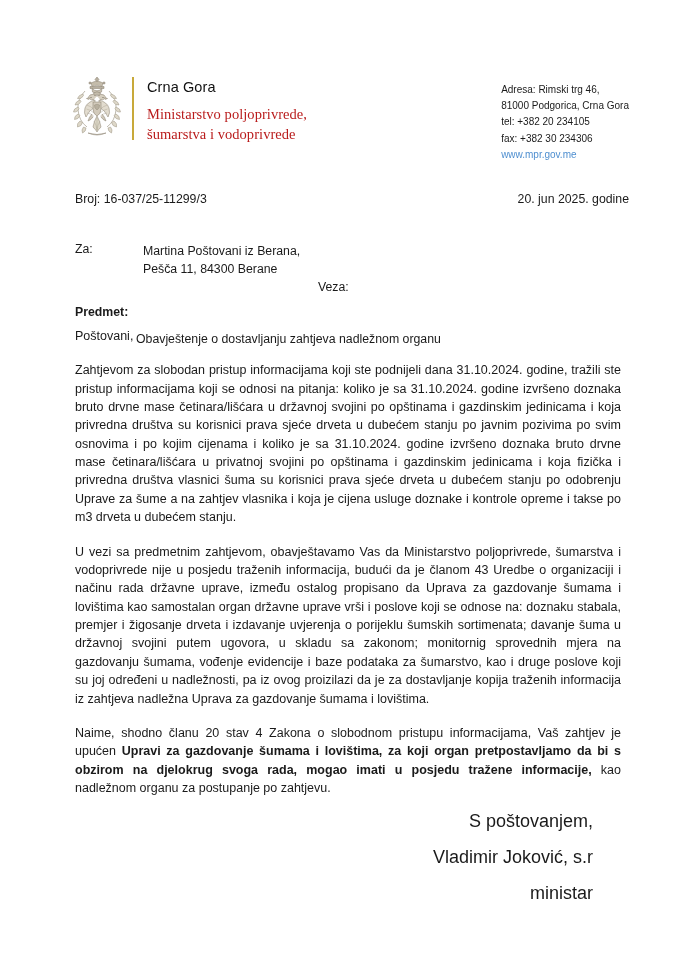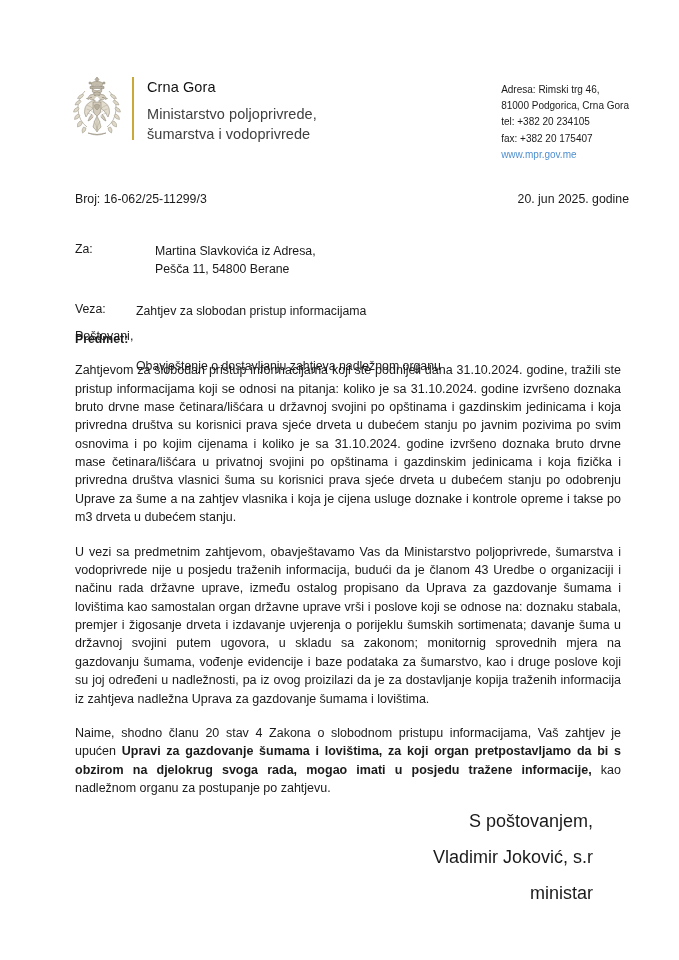--- a/index.html
+++ b/index.html
@@ -57,22 +57,23 @@
     line-height: 1.42;
   }
   .brand-country {
     font-size: 14.5px;
     color: #111111;
     letter-spacing: .1px;
     margin-bottom: 6px;
   }
   .brand-ministry {
     font-size: 14.5px;
-    color: #404040;
+    color: #b91c1c;
     letter-spacing: .05px;
+    font-family: Liberation Serif, serif;
   }
   .brand-ministry div { white-space: nowrap; }
 
   .contact {
     text-align: left;
     font-size: 10px;
     line-height: 1.62;
     color: #1a1a1a;
     padding-top: 8px;
   }
@@ -103,21 +104,21 @@
     display: flex;
     margin-bottom: 12px;
   }
   .field:last-child { margin-bottom: 0; }
   .field .lbl {
     flex: 0 0 68px;
   }
   .field .lbl.bold { font-weight: bold; }
   .field .val { flex: 1 1 auto; line-height: 1.48; }
   .field .val div { white-space: nowrap; }
-  .field.za { margin-bottom: 24px; gap: 12px; }
+  .field.za { margin-bottom: 2px; }
   .field.za .val { margin-left: 0px; }
   .field.veza { margin-bottom: 11px; justify-content: center; }
   .field.veza .val { margin-left: -7px; }
   .field.predmet .val { margin-left: -7px; margin-top: 25px; }
 
   
   .body-text {
     position: absolute;
     left: 75px;
     right: 58px;
@@ -220,43 +221,42 @@
           <div>Ministarstvo poljoprivrede,</div>
           <div>šumarstva i vodoprivrede</div>
         </div>
       </div>
     </div>
 
     <div class="contact">
       <div>Adresa: Rimski trg 46,</div>
       <div>81000 Podgorica, Crna Gora</div>
       <div>tel: +382 20 234105</div>
-      <div>fax: +382 20 175407</div>
+      <div>fax: +382 30 234306</div>
       <div class="web">www.mpr.gov.me</div>
     </div>
   </div>
 
   <div class="refline">
-    <span>Broj: 16-062/25-11299/3</span>
+    <span>Broj: 16-037/25-11299/3</span>
     <span>20. jun 2025. godine</span>
   </div>
 
   <div class="addressing">
 
     <div class="field za">
       <div class="lbl">Za:</div>
       <div class="val">
-        <div>Martina Slavkovića iz Adresa,</div>
-        <div>Pešča 11, 54800 Berane</div>
+        <div>Martina Poštovani iz Berana,</div>
+        <div>Pešča 11, 84300 Berane</div>
       </div>
     </div>
 
     <div class="field veza">
       <div class="lbl">Veza:</div>
-      <div class="val">Zahtjev za slobodan pristup informacijama</div>
     </div>
 
     <div class="field predmet">
       <div class="lbl bold">Predmet:</div>
       <div class="val">Obavještenje o dostavljanju zahtjeva nadležnom organu</div>
     </div>
   </div>
 
   <div class="body-text">
     <p class="greeting">Poštovani,</p>

